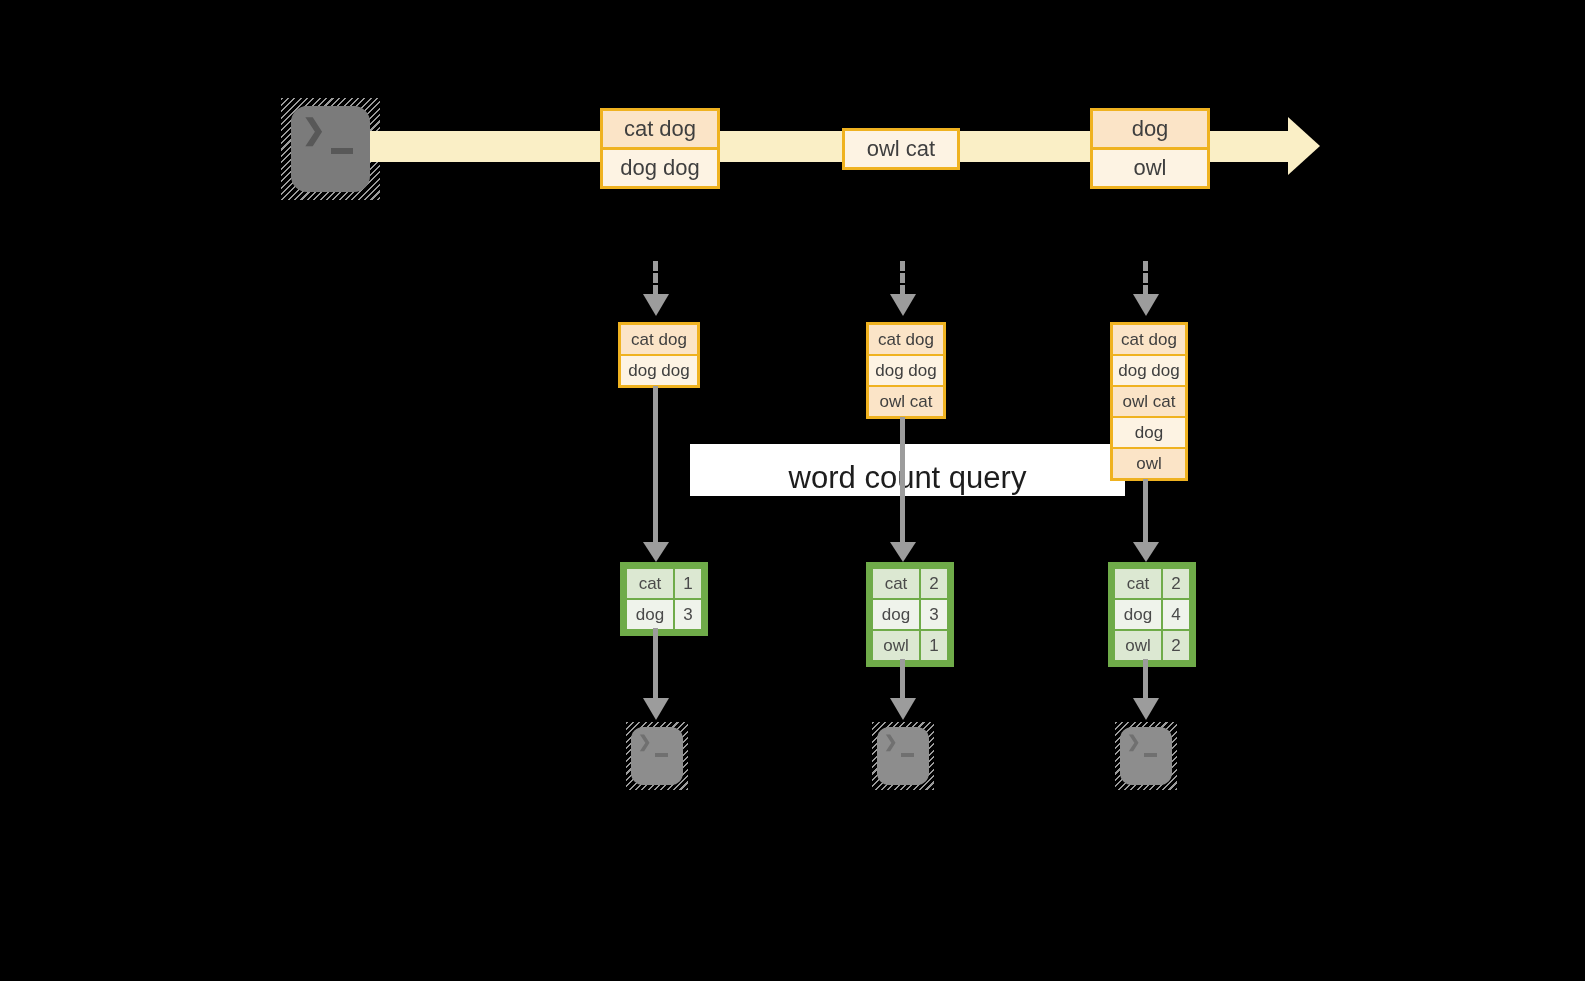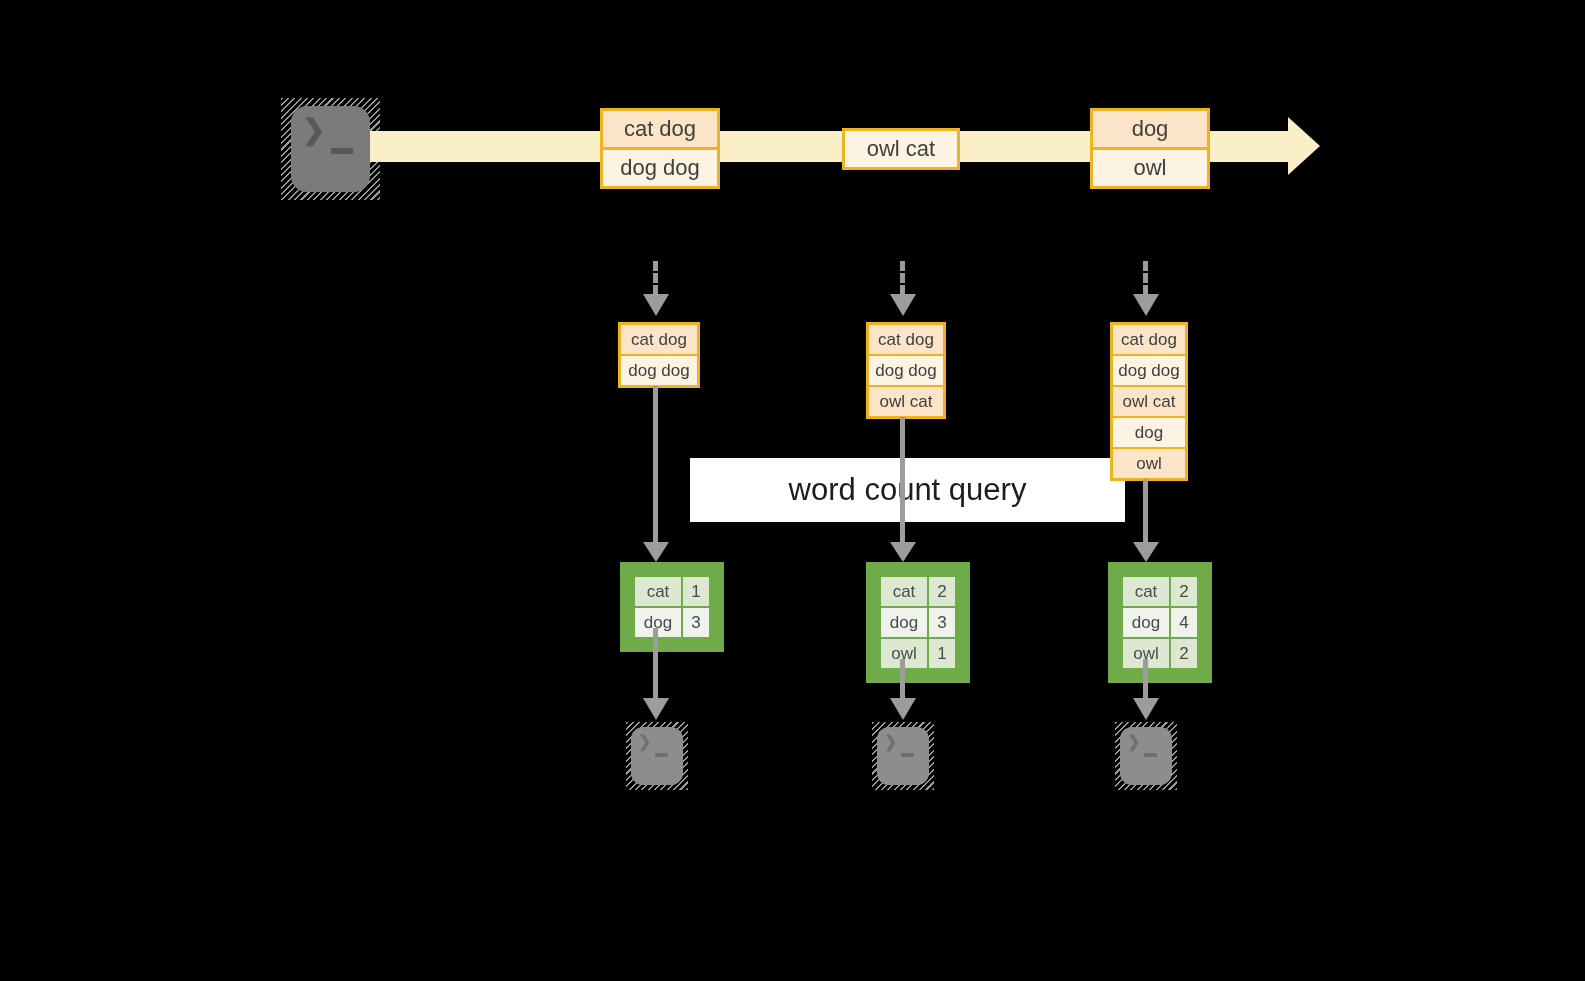--- a/index.html
+++ b/index.html
@@ -27,21 +27,21 @@
   .band-head{width:0;height:0;border-top:29px solid transparent;border-bottom:29px solid transparent;
              border-left:32px solid var(--stream_band);}
 
   
   .vline{width:5px;background:var(--arrow_gray);}
   .vdash{width:0;border-left:5px dashed var(--arrow_gray);}
   .ah{width:0;height:0;border-left:13px solid transparent;border-right:13px solid transparent;
       border-top:22px solid var(--arrow_gray);}
 
   
-  .wc{display:grid;grid-template-columns:46px 26px;gap:2px;padding:15px;background:var(--green_border);}
+  .wc{display:grid;grid-template-columns:46px 26px;gap:2px;padding:7px;background:var(--green_border);}
   .wc .cell{height:29px;display:flex;align-items:center;justify-content:center;
             font-size:17px;color:#4A4A4A;}
   .row-a{background:var(--green_row);}
   .row-b{background:var(--green_row_alt);}
 
   
   .term{background:repeating-linear-gradient(135deg,#9b9b9b 0 1.5px,transparent 1.5px 4.5px);}
   .term-inner{position:absolute;background:var(--terminal_gray);}
   .term-inner.light{background:var(--terminal_gray_light);}
   .chev{position:absolute;font-weight:bold;color:#585858;line-height:1;}
@@ -80,21 +80,21 @@
     <div class="cell fill-b">owl</div>
   </div>
 
   <div class="vdash abs" style="left:653px;top:261px;height:34px;"></div>
   <div class="ah abs" style="left:643px;top:294px;"></div>
   <div class="vdash abs" style="left:900px;top:261px;height:34px;"></div>
   <div class="ah abs" style="left:890px;top:294px;"></div>
   <div class="vdash abs" style="left:1143px;top:261px;height:34px;"></div>
   <div class="ah abs" style="left:1133px;top:294px;"></div>
 
-  <div class="qband abs" style="left:690px;top:458px;width:435px;height:64px;">
+  <div class="qband abs" style="left:690px;top:444px;width:435px;height:52px;align-items:flex-end;">
     <span>word count query</span>
   </div>
 
   <div class="batch stack abs" style="left:618px;top:322px;width:76px;">
     <div class="cell fill-a">cat dog</div>
     <div class="cell fill-b">dog dog</div>
   </div>
   <div class="batch stack abs" style="left:866px;top:322px;width:74px;">
     <div class="cell fill-a">cat dog</div>
     <div class="cell fill-b">dog dog</div>

